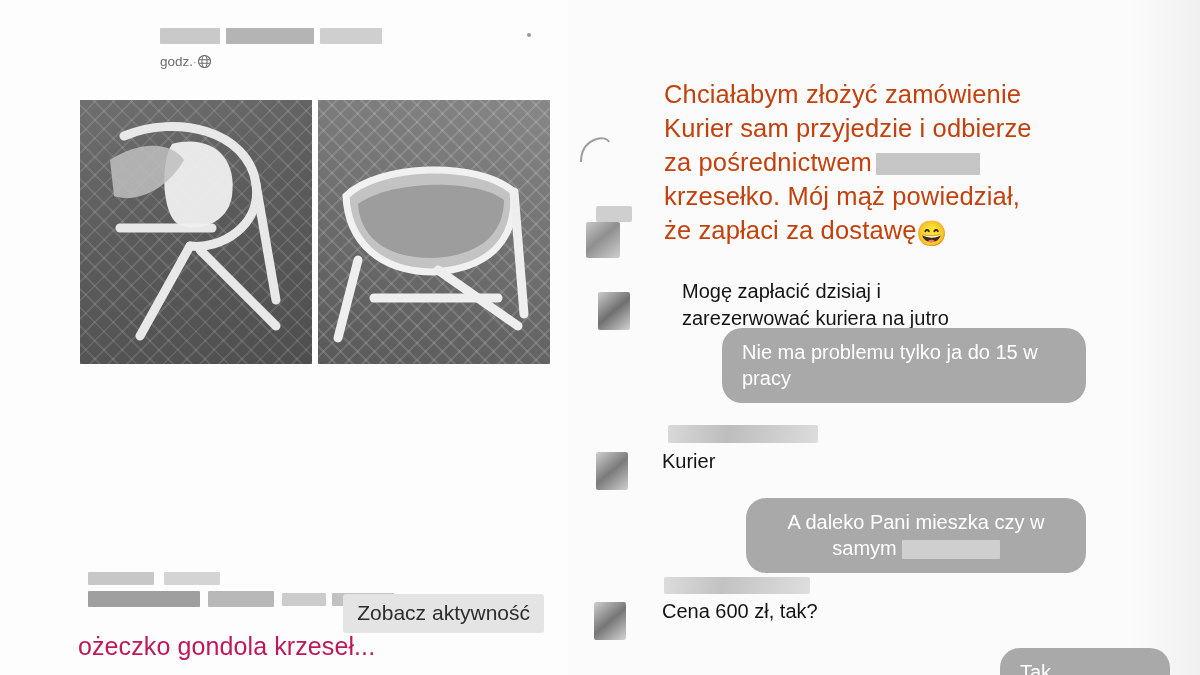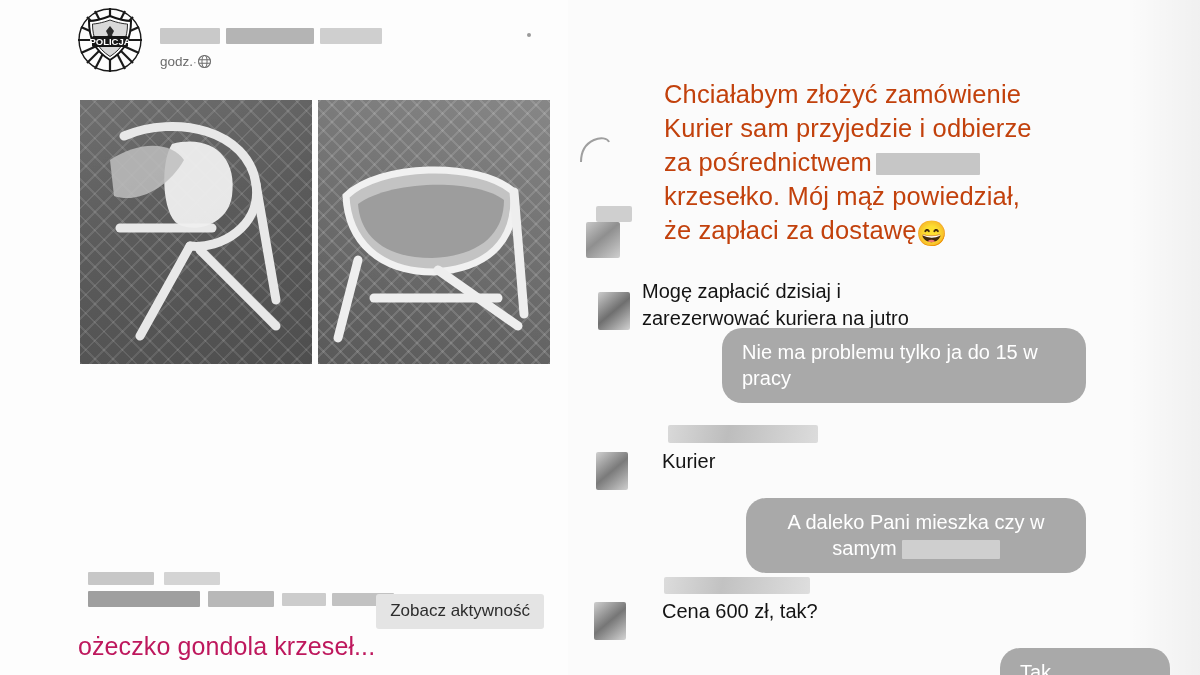--- a/index.html
+++ b/index.html
@@ -148,21 +148,21 @@
   .fr4 { left: 128px; top: 19px; width: 66px; height: 16px; background:#b8b8b8; }
   .fr5 { left: 202px; top: 21px; width: 44px; height: 13px; background:#cccccc; }
   .fr6 { left: 252px; top: 21px; width: 62px; height: 13px; background:#c2c2c2; }
 
   .activity-btn {
     position: absolute;
     right: 6px;
     top: 22px;
     background: #e4e4e4;
     color: #2d2d2d;
-    font-size: 17px;
+    font-size: 21px;
     padding: 7px 14px 8px 14px;
     border: none;
     border-radius: 3px;
     font-family: "Liberation Sans", sans-serif;
   }
 
   .post-caption {
     position: absolute;
     left: 78px;
     top: 632px;
@@ -206,21 +206,21 @@
          background: linear-gradient(140deg,#d0d0d0,#7a7a7a 50%,#cfcfcf); }
   .av4 { left: 594px; top: 602px; width: 32px; height: 38px;
          background: linear-gradient(140deg,#cfcfcf,#767676 50%,#d4d4d4); }
 
   .msg-in {
     position: absolute;
     color: #141414;
     font-size: 20px;
     line-height: 1.35;
   }
-  .m-in-1 { left: 642px; top: 278px; width: 330px; }
+  .m-in-1 { left: 682px; top: 278px; width: 330px; }
   .m-in-2 { left: 662px; top: 448px; }
   .m-in-3 { left: 662px; top: 598px; }
 
   .bubble-out {
     position: absolute;
     background: #a9a9a9;
     color: #ffffff;
     border-radius: 20px;
     padding: 11px 20px 12px 20px;
     font-size: 20px;
@@ -246,45 +246,20 @@
     vertical-align: -3px;
   }
 </style>
 </head>
 <body>
 
 <div class="scan">
 
   <div class="left-col">
 
-    <div class="police-logo">
-      <svg viewBox="0 0 96 76" width="96" height="76">
-        <g fill="none" stroke="#1a1a1a" stroke-width="1.1">
-
-          <g stroke-width="2.2">
-            <path d="M48 6 L48 70"></path>
-            <path d="M16 38 L80 38"></path>
-            <path d="M25 15 L71 61"></path>
-            <path d="M71 15 L25 61"></path>
-            <path d="M33 9 L63 67"></path>
-            <path d="M63 9 L33 67"></path>
-            <path d="M19 25 L77 51"></path>
-            <path d="M77 25 L19 51"></path>
-          </g>
-          <circle cx="48" cy="38" r="31" stroke-width="1.4"></circle>
-        </g>
-
-        <path d="M48 14 C58 18 66 19 69 19 C69 36 64 48 48 58 C32 48 27 36 27 19 C30 19 38 18 48 14 Z" fill="#ffffff" stroke="#151515" stroke-width="2"></path>
-        <path d="M48 18 C56 21 63 22 65.5 22 C65.5 36 61 46 48 54.5 C35 46 30.5 36 30.5 22 C33 22 40 21 48 18 Z" fill="#d9d9d9" stroke="#2a2a2a" stroke-width="1"></path>
-
-        <path d="M48 24 L52 29 L50 33 L53 38 L48 42 L43 38 L46 33 L44 29 Z" fill="#2b2b2b"></path>
-        <rect x="30" y="34" width="36" height="11" rx="1.5" fill="#161616"></rect>
-        <text x="48" y="43" font-family="Liberation Sans, sans-serif" font-size="9.5" font-weight="bold" fill="#ffffff" text-anchor="middle">POLICJA</text>
-      </svg>
-    </div>
 
     <div class="post-header">
       <div>
         <span class="redact name-redact-1"></span><span class="redact name-redact-2"></span><span class="redact name-redact-3"></span>
       </div>
       <div class="meta-row">
         <span>godz.</span>
         <span class="meta-dot">·</span>
         <span class="globe-icon">
           <svg viewBox="0 0 16 16" width="15" height="15">

